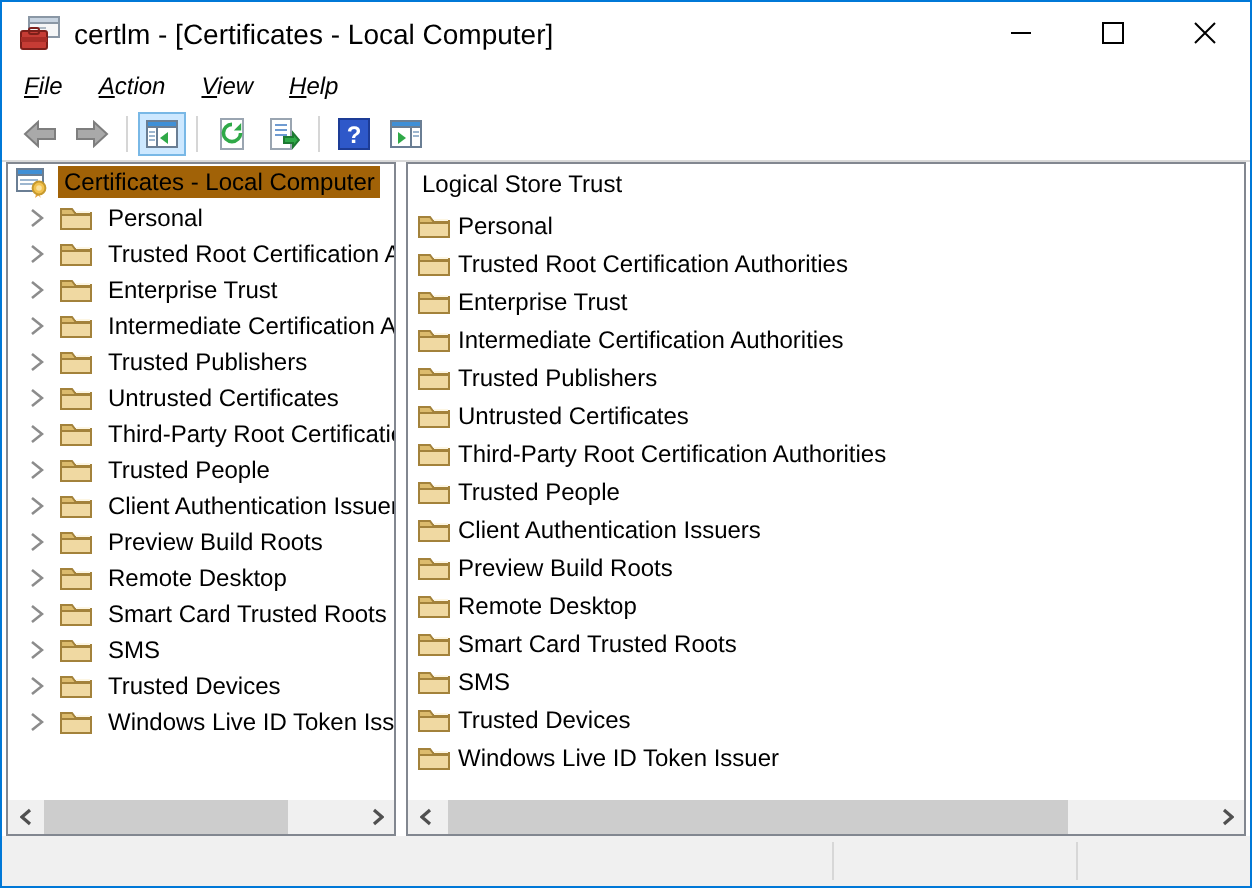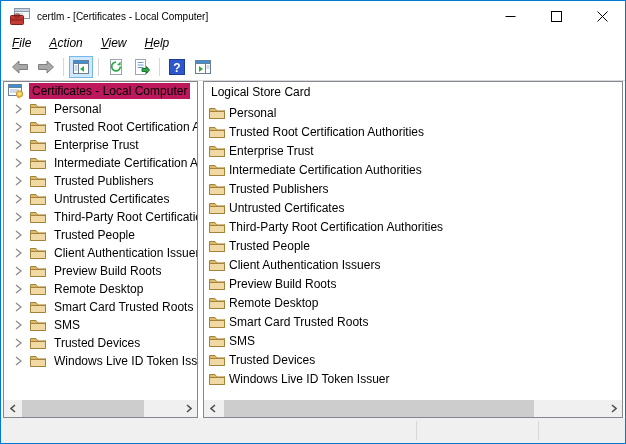--- a/index.html
+++ b/index.html
@@ -5,21 +5,21 @@
   html,body{margin:0;padding:0;background:#ffffff;}
   *{box-sizing:border-box;}
   body{font-family:"Liberation Sans","DejaVu Sans",sans-serif;font-size:12px;color:#000;}
   #window{
     position:relative;width:626px;height:444px;background:#fff;
     border:1px solid #0078d7;overflow:hidden;
   }
   
   .titlebar{position:absolute;left:0;top:0;width:100%;height:31px;background:#fff;display:flex;align-items:center;}
   .app-icon{width:20px;height:18px;margin-left:9px;flex:0 0 auto;}
-  .title-text{margin-left:7px;font-size:10px;white-space:nowrap;}
+  .title-text{margin-left:7px;font-size:14px;white-space:nowrap;}
   .caption-buttons{position:absolute;right:0;top:0;height:31px;display:flex;}
   .caption-btn{width:46px;height:31px;display:flex;align-items:center;justify-content:center;background:#fff;}
   
   .menubar{position:absolute;left:0;top:31px;width:100%;height:22px;background:#fff;display:flex;align-items:center;padding-left:2px;}
   .menu-item{padding:3px 9px;white-space:nowrap;font-style:italic;}
   .menu-item u{text-decoration:underline;}
   
   .toolbar{position:absolute;left:0;top:53px;width:100%;height:27px;background:#fff;border-bottom:1px solid #d9d9d9;display:flex;align-items:center;padding-left:6px;}
   .tb-btn{width:24px;height:22px;display:flex;align-items:center;justify-content:center;border:1px solid transparent;margin:0 1px;}
   .tb-btn.active{background:#cde8ff;border:1px solid #79b8e6;}
@@ -30,21 +30,21 @@
   #list-pane{left:202px;top:80px;width:420px;height:337px;}
   .pane-content{position:absolute;left:0;top:0;right:0;bottom:17px;overflow:hidden;}
   
   .tree-row{display:flex;align-items:center;height:18px;white-space:nowrap;overflow:hidden;}
   .tree-root-row{padding-left:4px;}
   .tree-item-row{padding-left:8px;}
   .tree-chevron{width:12px;flex:0 0 auto;display:flex;align-items:center;justify-content:center;}
   .tree-icon{width:16px;height:16px;flex:0 0 auto;margin-right:5px;}
   .tree-item-row .tree-icon{margin-left:6px;}
   .tree-label{padding:1px 3px;white-space:nowrap;}
-  .tree-label.selected{background:#be185d;}
+  .tree-label.selected{background:#a16207;}
   
   .list-header{height:21px;display:flex;align-items:center;padding-left:7px;border-bottom:1px solid transparent;}
   .list-row{display:flex;align-items:center;height:19px;padding-left:5px;white-space:nowrap;overflow:hidden;}
   .list-icon{width:16px;height:16px;flex:0 0 auto;margin-right:4px;}
   
   .hscroll{position:absolute;left:0;right:0;bottom:0;height:17px;background:#f0f0f0;display:flex;align-items:center;}
   .scroll-arrow{width:17px;height:17px;flex:0 0 auto;display:flex;align-items:center;justify-content:center;}
   .scroll-track{position:relative;flex:1;height:17px;}
   .scroll-thumb{position:absolute;top:0;height:17px;background:#cdcdcd;}
   
@@ -396,21 +396,21 @@
         <svg width="6" height="9" viewBox="0 0 6 9">
             <path d="M1 1 L5 4.5 L1 8" fill="none" stroke="#505050" stroke-width="1.6"></path>
           </svg>
       </div>
     </div>
   </div>
 
   <div class="pane" id="list-pane">
     <div class="pane-content">
       <div class="list-header">
-        <span>Logical Store Card</span>
+        <span>Logical Store Trust</span>
       </div>
       <div>
 
           <div class="list-row">
             <svg class="list-icon" viewBox="0 0 16 16">
               <path d="M0.5 3.5 L0.5 13.5 L15.5 13.5 L15.5 5.5 L7.5 5.5 L6 3.5 Z" fill="#dcbb6d" stroke="#a3823b"></path>
               <path d="M0.5 6.5 L15.5 6.5 L15.5 13.5 L0.5 13.5 Z" fill="#f0d9a2" stroke="#a3823b"></path>
               <line x1="8" y1="5" x2="15" y2="5" stroke="#fdf6e3" stroke-width="1"></line>
             </svg>
             <span>Personal</span>

